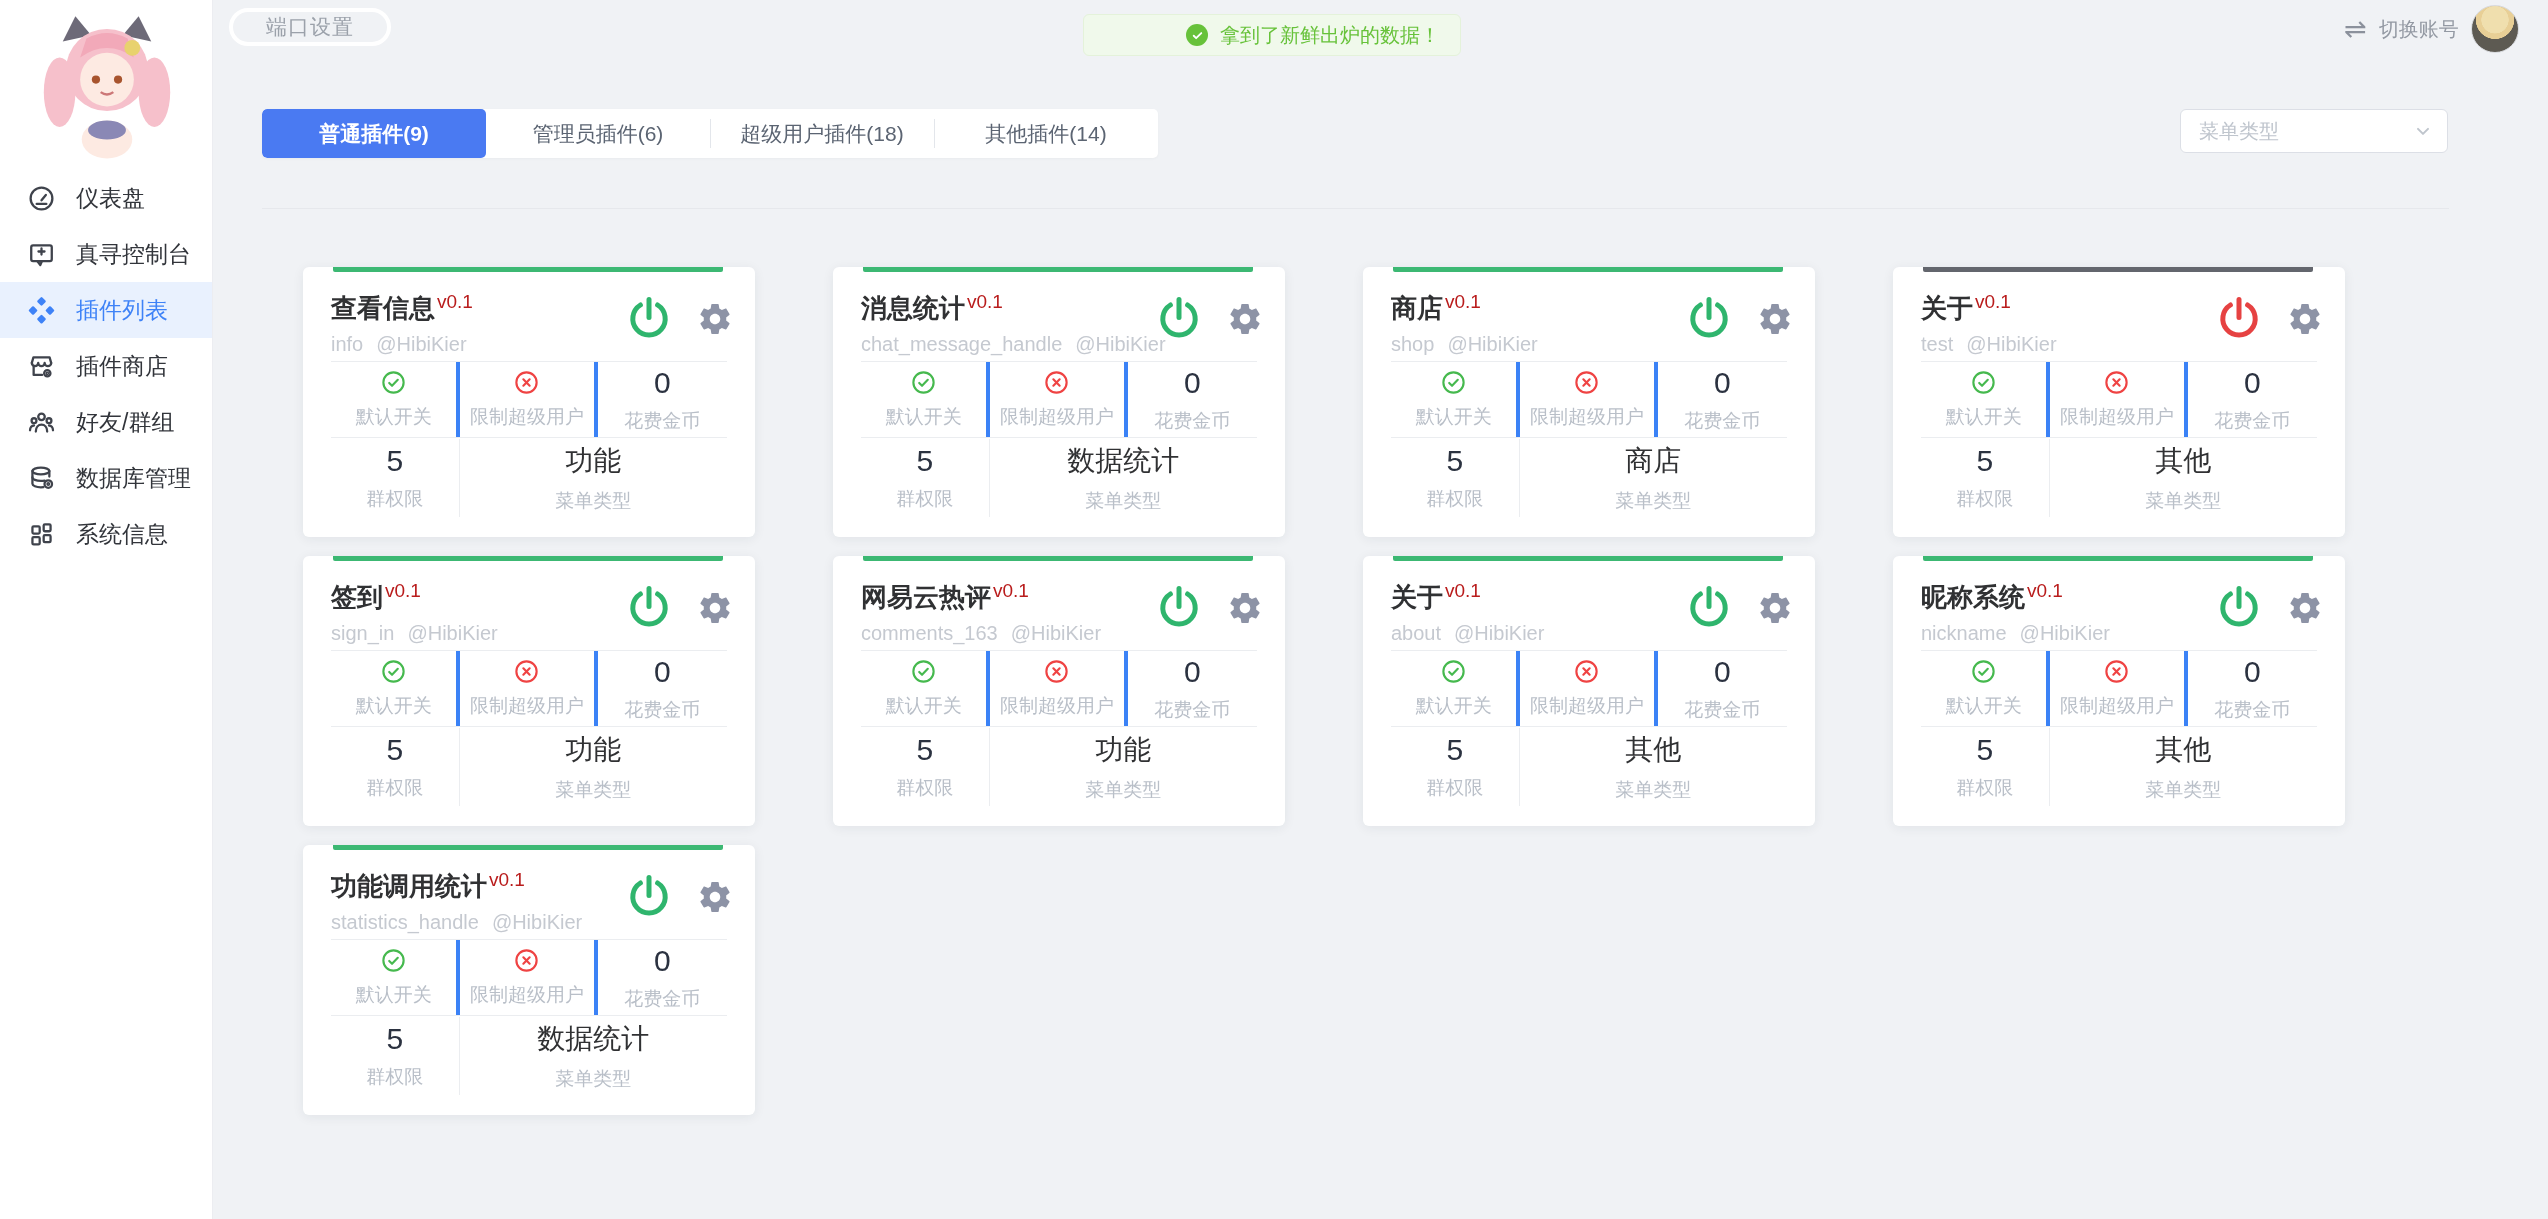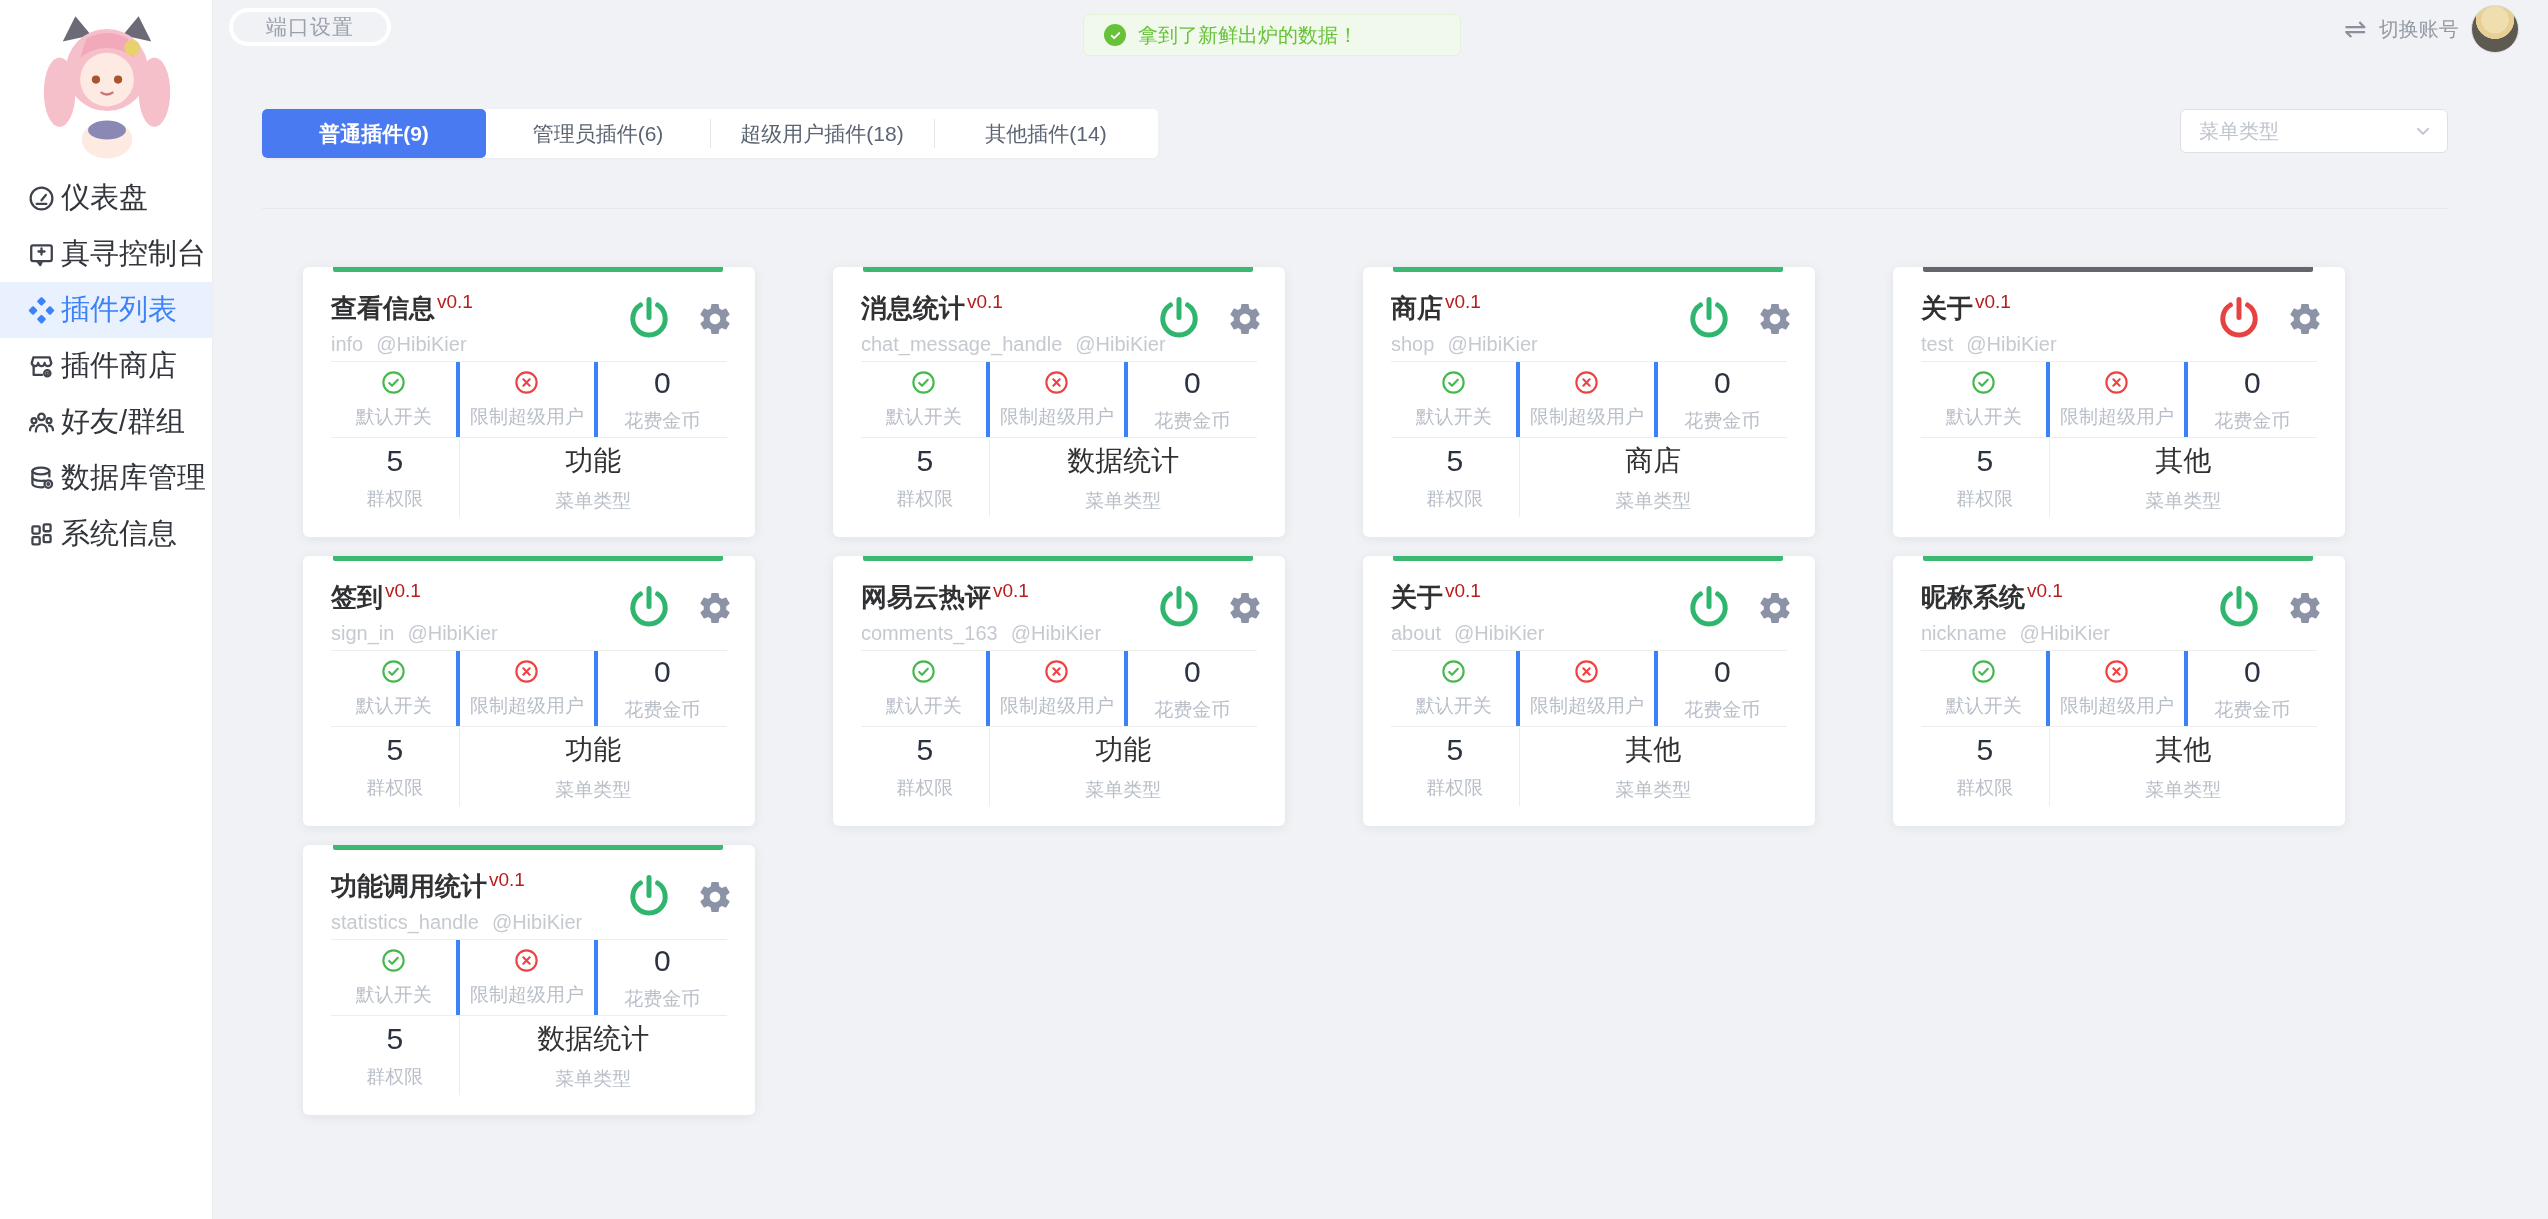--- a/index.html
+++ b/index.html
@@ -4,36 +4,36 @@
 <style>
   * { margin:0; padding:0; box-sizing:border-box; }
   html,body { width:2548px; height:1219px; overflow:hidden; }
   body { background:#f0f2f5; font-family:"Liberation Sans","DejaVu Sans",sans-serif; color:#303133; }
 
   
   .sidebar { position:absolute; left:0; top:0; width:213px; height:1219px; background:#fff;
              border-right:1px solid #ecedf1; z-index:5; }
   .logo { position:absolute; left:28px; top:10px; width:158px; height:150px; }
   .menu { position:absolute; left:0; top:170px; width:100%; }
-  .mi { height:56px; display:flex; align-items:center; padding-left:27px; gap:5px;
-        font-size:29px; color:#32353b; cursor:pointer; }
+  .mi { height:56px; display:flex; align-items:center; padding-left:27px; gap:20px;
+        font-size:23px; color:#32353b; cursor:pointer; }
   .mi .mic { width:29px; height:29px; color:#3f434c; flex:0 0 29px; }
   .mi .mic svg { width:100%; height:100%; }
   .mi.active { background:#e9f1fe; color:#3e82f7; font-weight:normal; }
   .mi.active .mic { color:#3e82f7; }
 
   
   .port-pill { position:absolute; left:229px; top:8px; width:162px; height:38px;
                border:4px solid #ffffff; border-radius:21px; background:transparent;
                display:flex; align-items:center; justify-content:center;
                font-size:21px; color:#9ba1aa; letter-spacing:1px; cursor:pointer; }
   .toast { position:absolute; left:1083px; top:14px; width:378px; height:42px;
            background:#f0f9eb; border:1px solid #e4f2da; border-radius:6px;
            display:flex; align-items:center; gap:12px; padding:0 20px;
-           font-size:20px; color:#67c23a; }
+           font-size:20px; color:#67c23a;justify-content:flex-end; }
   .toast .tic { width:22px; height:22px; border-radius:50%; background:#67c23a;
                 display:flex; align-items:center; justify-content:center; flex:0 0 22px; }
   .toast .tic svg { width:13px; height:13px; }
   .account { position:absolute; left:2344px; top:0; height:58px; display:flex;
              align-items:center; gap:12px; cursor:pointer; }
   .swap { font-size:27px; color:#8b919c; line-height:1; }
   .acc-label { font-size:20px; color:#9399a3; }
   .avatar { width:48px; height:48px; border-radius:50%; overflow:hidden;
             background:radial-gradient(circle at 50% 30%, #f0dfae 0 34%, #e8cf96 35% 48%, #5d5a52 49% 100%);
             border:1px solid #d8dade; }

